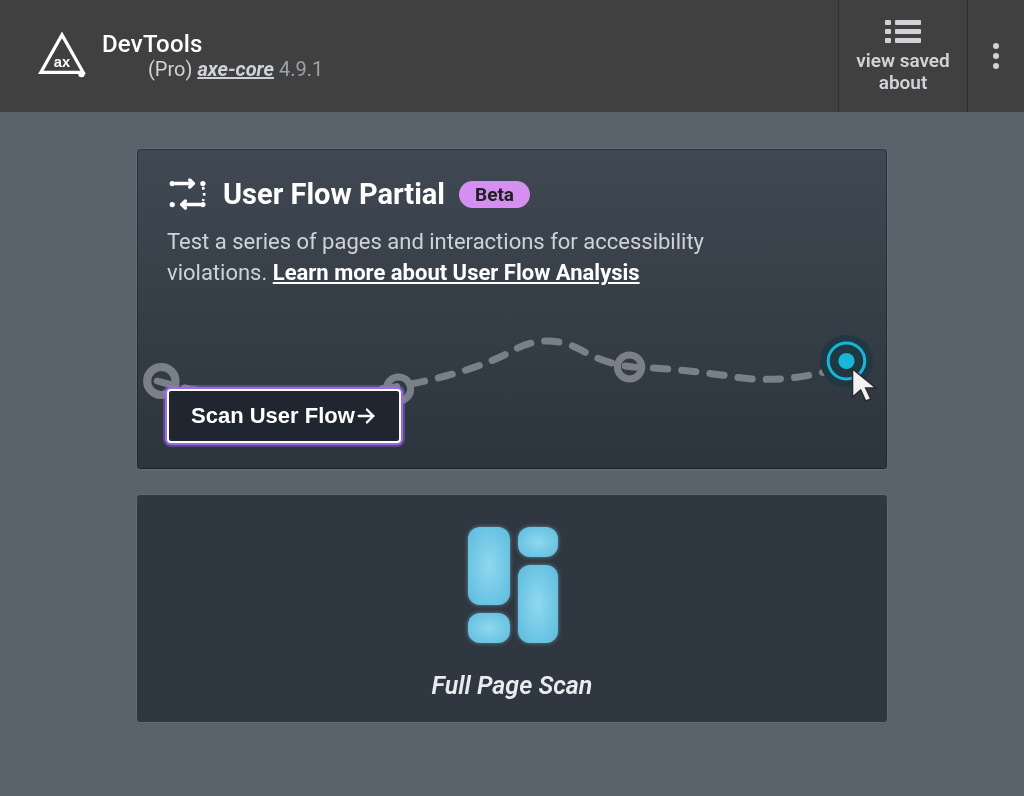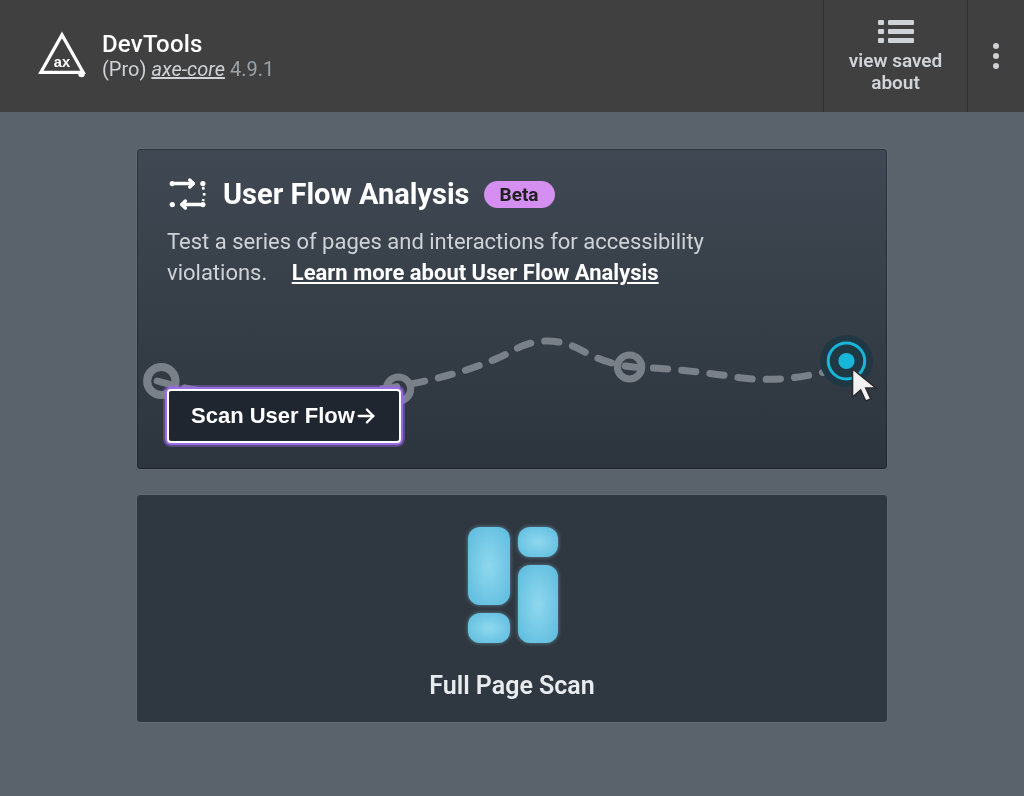--- a/index.html
+++ b/index.html
@@ -17,27 +17,27 @@
     display: flex;
     align-items: center;
     padding: 0 0 0 36px;
     color: #fff;
   }
   .logo-wrap { display:flex; align-items:center; gap:14px; }
   .logo-svg { width:52px; height:52px; }
   .title-block { display:flex; flex-direction:column; line-height:1.15; }
   .app-title { font-size:24px; font-weight:500; letter-spacing:0.2px; }
   .sub-line { font-size:20px; color:#cfd3d7; }
-  .sub-line .tier { color:#cfd3d7; }
-  .sub-line .core { font-style:italic; color:#cfd3d7; text-decoration:underline; font-weight:400; }
+  .sub-line .tier { color:#cfd3d7;margin-left:46px; }
+  .sub-line .core { font-style:italic; color:#cfd3d7; text-decoration:underline; font-weight:700; }
   .sub-line .ver { color:#9aa2aa; }
   .spacer { flex:1; }
   .header-actions { display:flex; height:100%; }
   .saved-tests {
-    width:145px;
+    width:130px;
     border-left:1px solid #2a3038;
     border-right:1px solid #2a3038;
     display:flex; flex-direction:column;
     align-items:center; justify-content:center;
     color:#d0d4d8; font-size:19px; font-weight:600;
     line-height:1.15; text-align:center;
     cursor:pointer;
   }
   .saved-tests-icon { margin-bottom:4px; }
   .overflow-btn {
@@ -65,41 +65,41 @@
   .hero-title { font-size:29px; font-weight:700; color:#fff; }
   .beta-pill {
     background:#d58ff0;
     color:#202020;
     font-weight:700;
     font-size:19px;
     padding:2px 16px;
     border-radius:16px;
   }
   .hero-desc { font-size:22px; line-height:1.4; margin-top:14px; color:#cfd3d7; max-width:640px; }
-  .hero-desc a { color:#fff; font-weight:700; text-decoration:underline;margin-left:19px; }
+  .hero-desc a { color:#fff; font-weight:700; text-decoration:underline; }
 
   .flow-svg { position:absolute; left:0; right:0; bottom:38px; height:120px; width:100%; pointer-events:none; }
 
   .scan-btn {
     position:relative;
     z-index:2;
     margin-top:100px;
     display:inline-flex; align-items:center; gap:0;
     padding:12px 22px;
     font-size:22px; font-weight:700; color:#fff;
     background:#1f262f;
     border:2px solid #fff;
     border-radius:4px;
     cursor:pointer;
     box-shadow: 0 0 0 2px #9a6de6, 0 0 0 4px rgba(154,109,230,0.4);
   }
   .scan-btn svg { width:22px; height:22px; }
 
   .grid-two {
-    display:flex; gap:28px; margin-top:24px;
+    display:flex; gap:28px; margin-top:24px;font-style:italic;
   }
   .tile {
     flex:1;
     border:1px solid #646a73;
     border-radius:4px;
     background:#2f3740;
     display:flex; flex-direction:column;
     align-items:center; justify-content:center;
     padding:26px 0 22px 0;
     cursor:pointer;
@@ -160,21 +160,21 @@
         <circle cx="6" cy="8" r="3" fill="#fff"></circle>
         <path d="M9 8 H30" stroke="#fff" stroke-width="4" stroke-linecap="round"></path>
         <path d="M30 8 L26 4 M30 8 L26 12" stroke="#fff" stroke-width="4" stroke-linecap="round"></path>
         <circle cx="41" cy="8" r="3" fill="#fff"></circle>
         <circle cx="6" cy="32" r="3" fill="#fff"></circle>
         <path d="M38 32 H17" stroke="#fff" stroke-width="4" stroke-linecap="round"></path>
         <path d="M17 32 L21 28 M17 32 L21 36" stroke="#fff" stroke-width="4" stroke-linecap="round"></path>
         <circle cx="41" cy="32" r="3" fill="#fff"></circle>
         <path d="M41 12 Q44 20 41 28" stroke="#fff" stroke-width="3" fill="none" stroke-dasharray="3 4"></path>
       </svg>
-      <div class="hero-title">User Flow Analysis</div>
+      <div class="hero-title">User Flow Partial</div>
       <div class="beta-pill">Beta</div>
     </div>
     <div class="hero-desc">
       <span>Test a series of pages and interactions for accessibility violations. </span><a href="#">Learn more about User Flow Analysis</a>
     </div>
 
     
     <svg class="flow-svg" viewBox="0 0 740 120" preserveAspectRatio="none">
       <path d="M20 70 Q90 90 160 85 Q220 82 260 75 Q330 62 370 40 Q405 20 440 40 Q465 54 490 56 Q540 58 590 66 Q640 74 700 55" stroke="#7a8088" stroke-width="7" fill="none" stroke-linecap="round" stroke-dasharray="14 14"></path>
       <circle cx="24" cy="70" r="14" fill="none" stroke="#7a8088" stroke-width="8"></circle>

